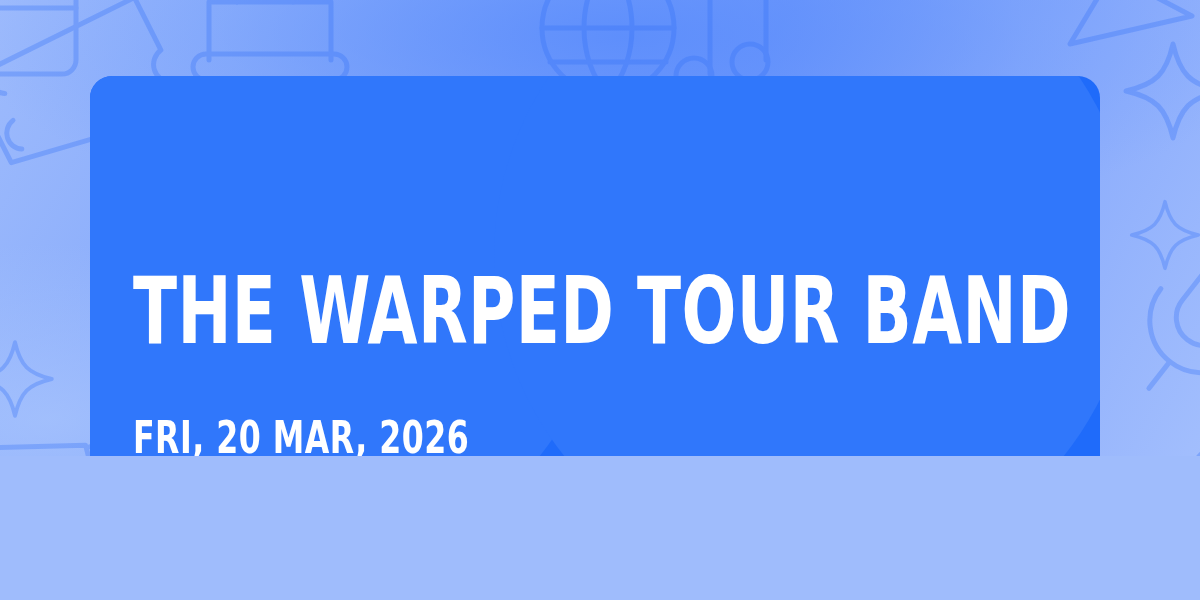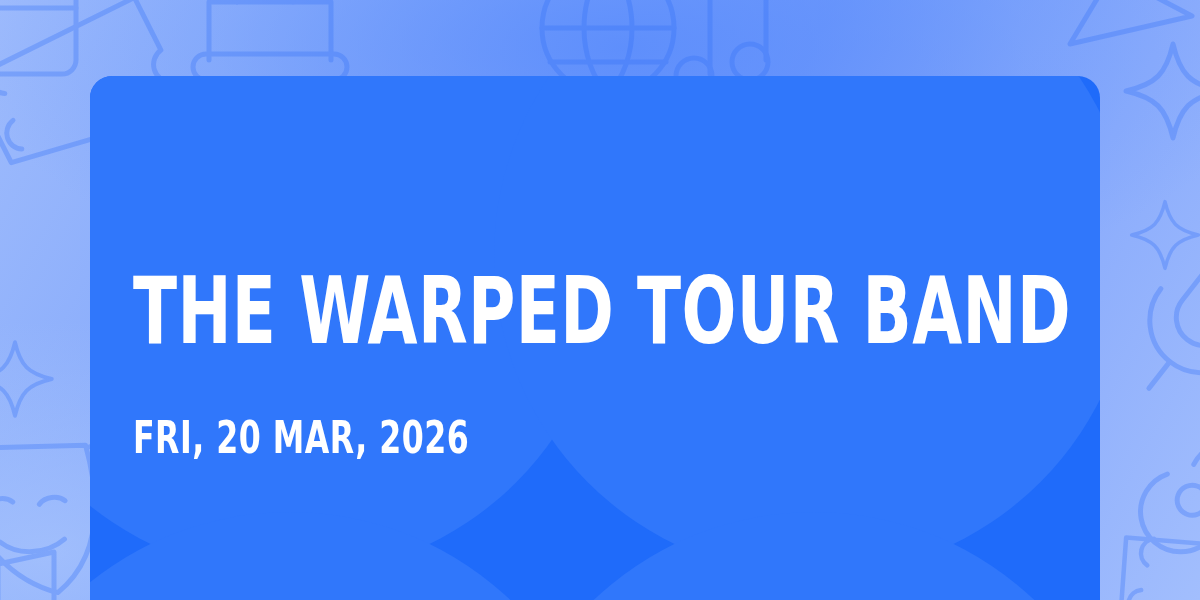--- a/index.html
+++ b/index.html
@@ -10,21 +10,21 @@
     width: 1200px;
     height: 600px;
     overflow: hidden;
     font-family: "Liberation Sans", sans-serif;
     background: #9fbcfc;
   }
 
   #banner {
     position: relative;
     width: 1200px;
-    height: 600px;
+    height: 456px;
     overflow: hidden;
     background: #3b82f6;
   }
 
   
   .bg-base {
     position: absolute;
     inset: 0;
     background: linear-gradient(118deg, #9ebbfc 0%, #7ba2fb 38%, #6d97fb 55%, #8bacfc 78%, #a2befd 100%);
   }

